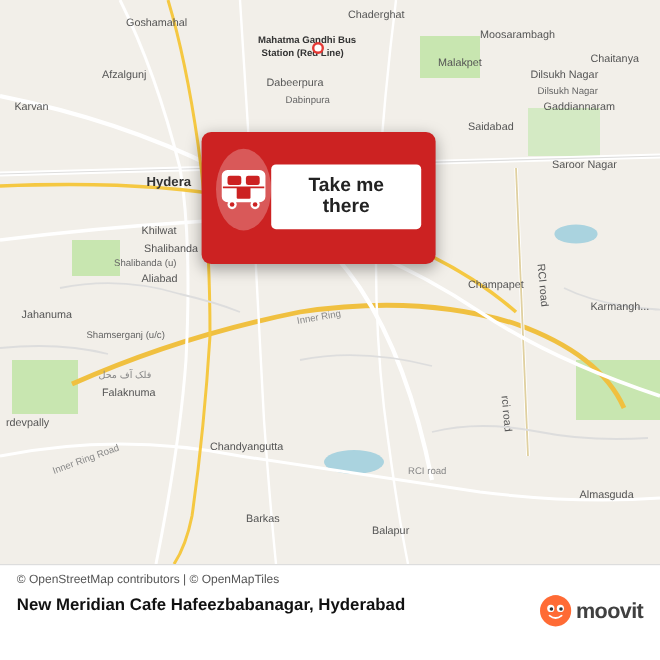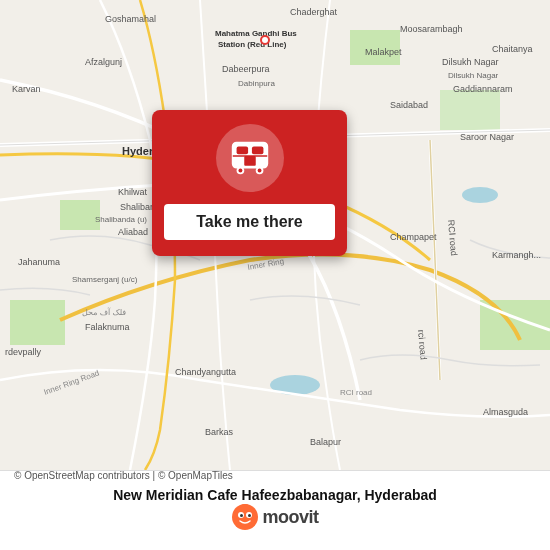--- a/index.html
+++ b/index.html
@@ -17,27 +17,27 @@
       height: 470px;
       position: relative;
       overflow: hidden;
       background-color: #fef9c3;
     }
 
     
     #map-card {
       position: absolute;
       top: 110px;
-      left: 152px;
+      left: 168px;
       width: 195px;
       background: #cc2222;
       border-radius: 8px;
       padding: 14px 12px 16px;
       display: flex;
-      flex-direction: column;
+      flex-direction: row;
       align-items: center;
       box-shadow: 0 4px 12px rgba(0,0,0,0.35);
       z-index: 10;
     }
 
     #bus-icon-circle {
       width: 68px;
       height: 68px;
       border-radius: 50%;
       background: rgba(255,255,255,0.25);
@@ -79,23 +79,21 @@
     }
 
     #attribution {
       font-size: 10px;
       color: #555;
       margin-bottom: 6px;
     }
 
     #location-row {
       display: flex;
-      align-items: center;
       justify-content: space-between;
-      flex-direction: column;
     }
 
     #location-name {
       font-size: 14px;
       font-weight: 600;
       color: #111;
     }
 
     #moovit-logo {
       display: flex;

